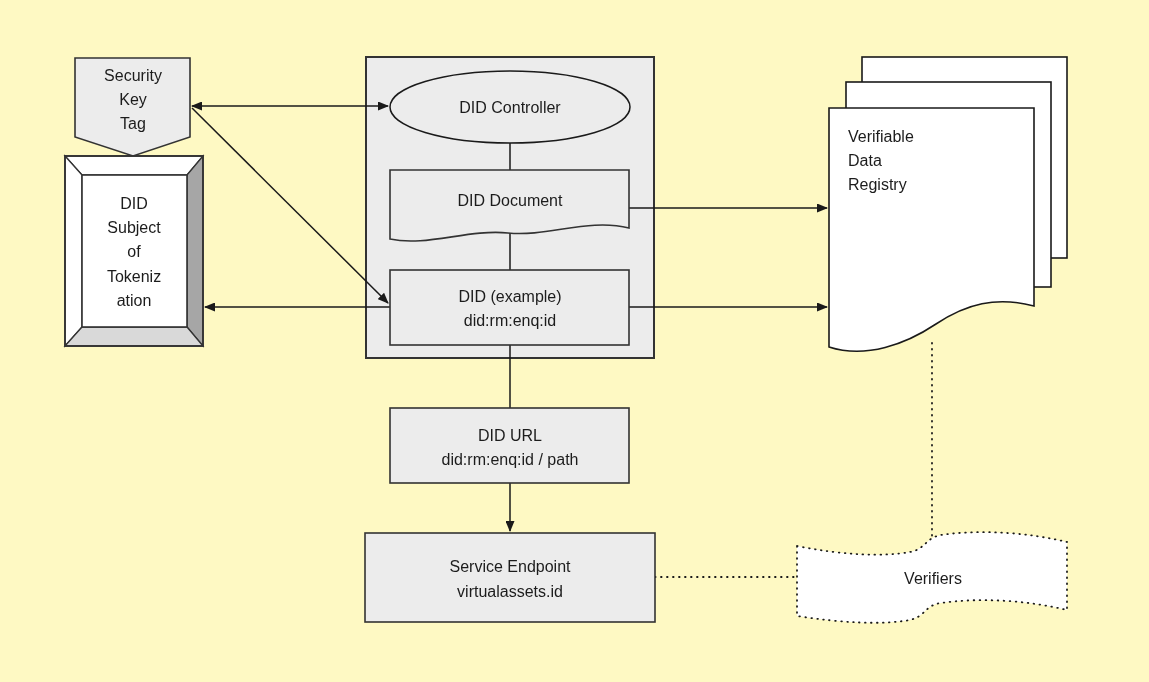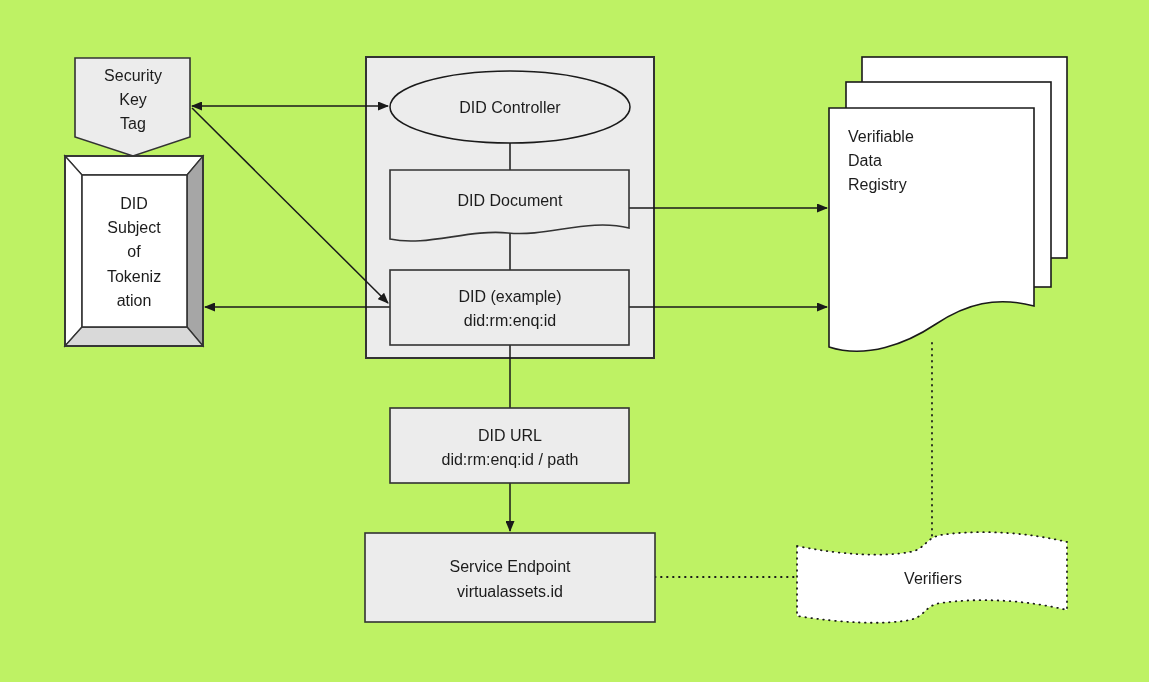--- a/index.html
+++ b/index.html
@@ -1,16 +1,16 @@
 <!DOCTYPE html>
 <html><head>
 <meta charset="utf-8">
 <style>
   html,body{margin:0;padding:0;background:#ffffff;}
-  #canvas{position:relative;width:1149px;height:682px;background:#bef264;overflow:hidden;}
+  #canvas{position:relative;width:1149px;height:682px;background:#fef9c3;overflow:hidden;}
   svg{position:absolute;left:0;top:0;}
   text{font-family:"Liberation Sans","DejaVu Sans",sans-serif;font-size:16px;fill:#1c1c1c;}
   .node-fill{fill:#ececec;stroke:#333333;stroke-width:1.6;}
   .container-fill{fill:#ececec;stroke:#333333;stroke-width:2;}
   .page{fill:#ffffff;stroke:#1a1a1a;stroke-width:1.6;}
   .line{stroke:#1a1a1a;stroke-width:1.5;fill:none;}
   .dotted{stroke:#1a1a1a;stroke-width:1.8;fill:none;stroke-dasharray:0.6 5.4;stroke-linecap:round;}
   .dotted-shape{fill:#ffffff;stroke:#1a1a1a;stroke-width:1.8;stroke-dasharray:0.6 5.4;stroke-linecap:round;}
   .frame-edge{stroke:#333333;stroke-width:1.3;}
   .ctr{text-anchor:middle;}

